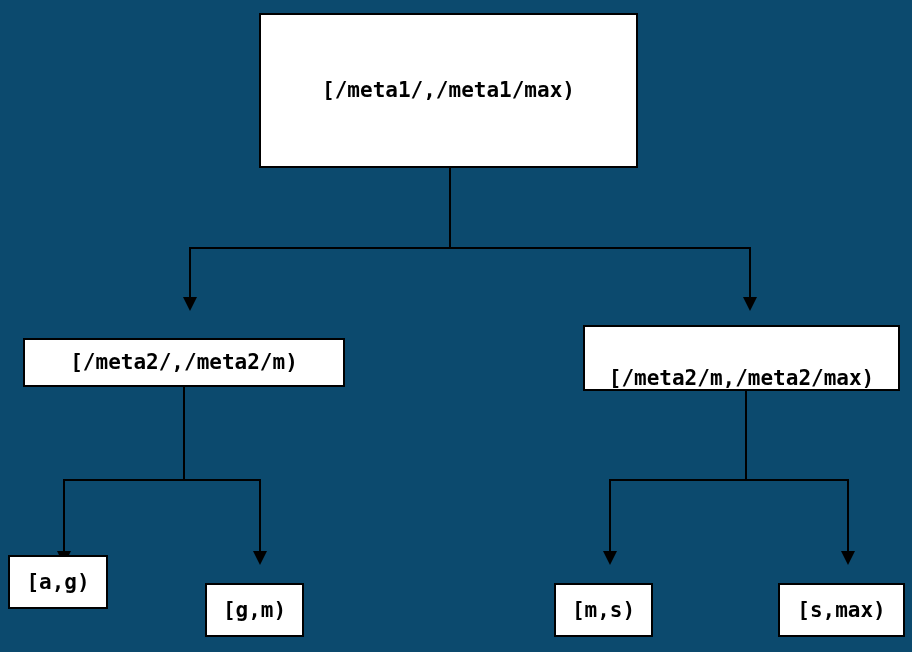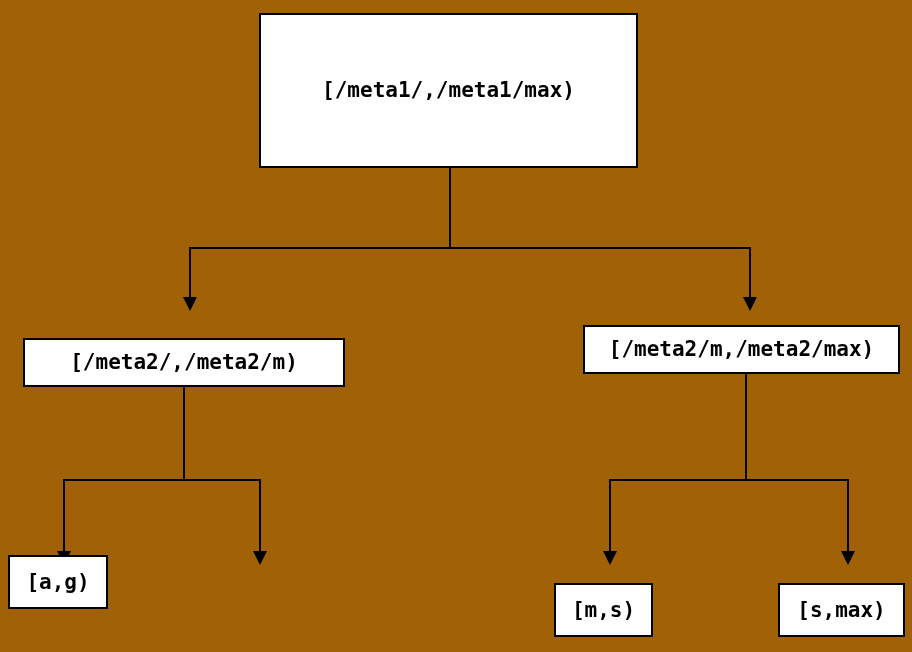--- a/index.html
+++ b/index.html
@@ -4,21 +4,21 @@
 <style>
   html, body {
     margin: 0;
     padding: 0;
     background: #ffffff;
   }
   #canvas {
     position: relative;
     width: 912px;
     height: 652px;
-    background: #a16207;
+    background: #0c4a6e;
     overflow: hidden;
     font-family: "DejaVu Sans Mono", monospace;
   }
   .node {
     position: absolute;
     box-sizing: border-box;
     border: 2px solid #000000;
     background: #ffffff;
     display: flex;
     align-items: center;
@@ -28,21 +28,21 @@
     font-family: "DejaVu Sans Mono", monospace;
     font-size: 21px;
     font-weight: bold;
     color: #000000;
     white-space: pre;
     line-height: 1;
   }
   
   #node-root  { left: 259px; top: 13px;  width: 379px; height: 155px; }
   #node-left  { left: 23px;  top: 325px; width: 322px; height: 49px; margin-top: 13px;  }
-  #node-right { left: 583px; top: 325px; width: 317px; height: 49px;  }
+  #node-right { left: 583px; top: 325px; width: 317px; height: 66px; align-items: flex-end;  }
   #node-ag    { left: 8px;   top: 555px; width: 100px; height: 54px;  }
   #node-gm    { left: 205px; top: 583px; width: 99px;  height: 54px;  }
   #node-ms    { left: 554px; top: 583px; width: 99px;  height: 54px;  }
   #node-smax  { left: 778px; top: 583px; width: 127px; height: 54px;  }
   #edges {
     position: absolute;
     left: 0;
     top: 0;
     width: 912px;
     height: 652px;
@@ -89,20 +89,23 @@
   </div>
 
   <div class="node" id="node-right">
     <span class="label">[/meta2/m,/meta2/max)</span>
   </div>
 
   <div class="node" id="node-ag">
     <span class="label">[a,g)</span>
   </div>
 
+  <div class="node" id="node-gm">
+    <span class="label">[g,m)</span>
+  </div>
 
   <div class="node" id="node-smax">
     <span class="label">[s,max)</span>
   </div>
 
   <div class="node" id="node-ms">
     <span class="label">[m,s)</span>
   </div>
 
 </div>

